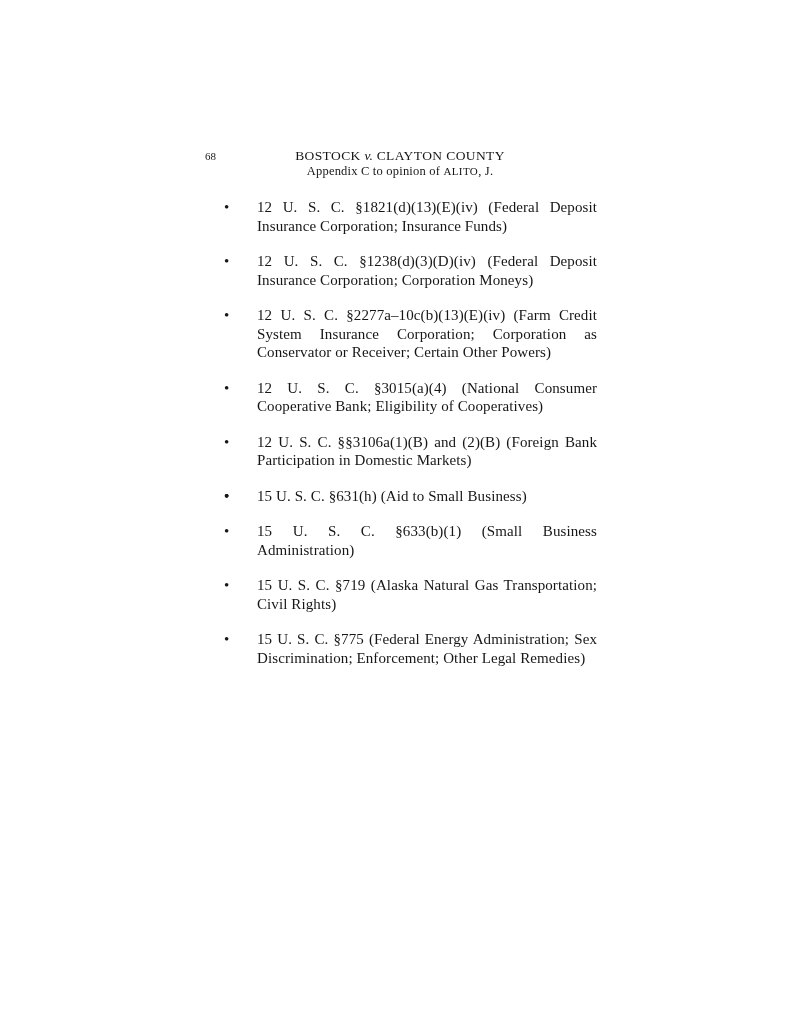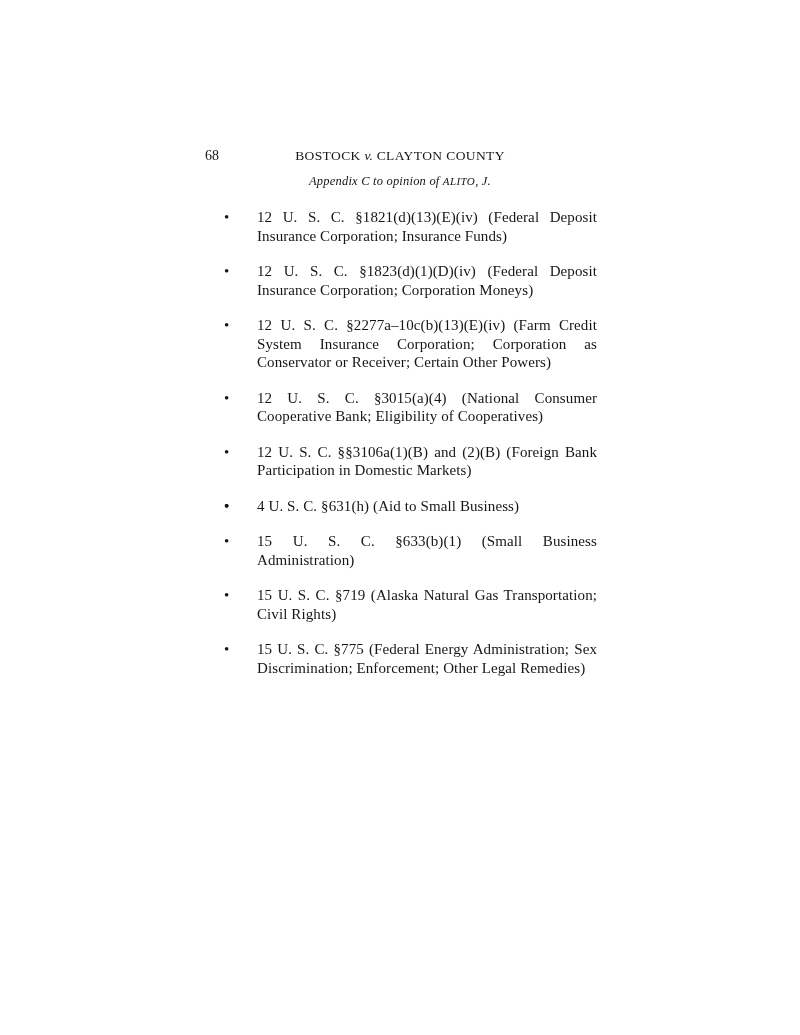--- a/index.html
+++ b/index.html
@@ -24,31 +24,29 @@
     text-align: center;
     font-size: 13.5px;
     letter-spacing: 0.4px;
     line-height: 16px;
     white-space: nowrap;
   }
   .page-num {
     position: absolute;
     left: 0;
     top: 0;
-    font-size: 14px;
+    font-size: 11px;
     letter-spacing: 0;
   }
   .versus {
     font-style: italic;
     letter-spacing: 0;
   }
   .appendix-line {
-    margin-top: 10px;
     text-align: center;
-    font-style: italic;
     font-size: 12.5px;
     line-height: 15px;
     letter-spacing: 0.2px;
   }
   .justice-name {
     font-size: 11px;
     letter-spacing: 0.4px;
   }
   .citation-list {
     margin-top: 19px;
@@ -89,21 +87,21 @@
 
     <main class="citation-list">
 
       <div class="item">
         <span class="bullet">•</span>
         <p class="item-text">12 U. S. C. §1821(d)(13)(E)(iv) (Federal Deposit Insurance Corporation; Insurance Funds)</p>
       </div>
 
       <div class="item">
         <span class="bullet">•</span>
-        <p class="item-text">12 U. S. C. §1823(d)(1)(D)(iv) (Federal Deposit Insurance Corporation; Corporation Moneys)</p>
+        <p class="item-text">12 U. S. C. §1238(d)(3)(D)(iv) (Federal Deposit Insurance Corporation; Corporation Moneys)</p>
       </div>
 
       <div class="item">
         <span class="bullet">•</span>
         <p class="item-text">12 U. S. C. §2277a–10c(b)(13)(E)(iv) (Farm Credit System Insurance Corporation; Corporation as Conservator or Receiver; Certain Other Powers)</p>
       </div>
 
       <div class="item">
         <span class="bullet">•</span>
         <p class="item-text">12 U. S. C. §3015(a)(4) (National Consumer Cooperative Bank; Eligibility of Cooperatives)</p>
@@ -117,21 +115,21 @@
       <div class="item">
         <span class="bullet">•</span>
       </div>
 
       <div class="item">
         <span class="bullet">•</span>
       </div>
 
       <div class="item">
         <span class="bullet">•</span>
-        <p class="item-text">4 U. S. C. §631(h) (Aid to Small Business)</p>
+        <p class="item-text">15 U. S. C. §631(h) (Aid to Small Business)</p>
       </div>
 
       <div class="item">
         <span class="bullet">•</span>
         <p class="item-text">15 U. S. C. §633(b)(1) (Small Business Administration)</p>
       </div>
 
       <div class="item">
         <span class="bullet">•</span>
         <p class="item-text">15 U. S. C. §719 (Alaska Natural Gas Transportation; Civil Rights)</p>

